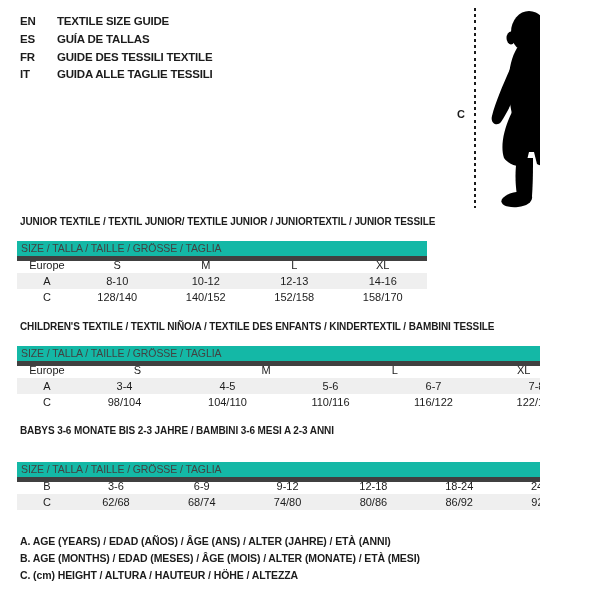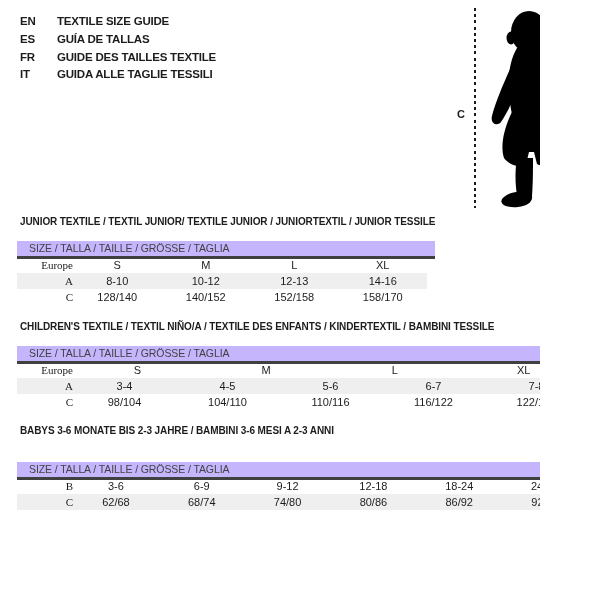--- a/index.html
+++ b/index.html
@@ -13,49 +13,49 @@
   .lang-code { display:inline-block; width:37px; }
   
   .dotline { position:absolute; left:474px; top:8px; width:2px; height:200px;
     background:repeating-linear-gradient(to bottom,#1a1a1a 0 3px, transparent 3px 6.2px); }
   .hlabel { position:absolute; left:452px; top:108px; width:18px; text-align:center;
     font-size:11px; font-weight:bold; }
   .baby { position:absolute; left:487px; top:6px; }
   
   .sec-title { position:absolute; left:20px; font-size:10px; font-weight:bold;
     letter-spacing:-0.1px; line-height:16px; white-space:nowrap; }
-  .sizebar { position:absolute; left:17px; height:15px; background:#c4b5fd;
-    border-bottom:3px solid #404040; box-sizing:content-box;padding-left:8px; }
+  .sizebar { position:absolute; left:17px; height:15px; background:#14b8a6;
+    border-bottom:5px solid #404040; box-sizing:content-box; }
   .sizebar span { display:block; padding-left:4px; font-size:10.5px; line-height:15px;
     color:#424242; letter-spacing:-0.1px; white-space:nowrap; }
   .tbl { position:absolute; left:17px; }
   .trow { display:flex; height:16px; line-height:16px; font-size:11px; }
   .trow.stripe { background:#efefef; }
   .cell { flex:1; text-align:center; white-space:nowrap; }
-  .cell.lbl { flex:0 0 52px; text-align:right; padding-left:4px;font-family:Liberation Serif, serif; }
+  .cell.lbl { flex:0 0 52px; text-align:center; padding-left:4px; }
   .w1 { width:410px; } .w2 { width:571px; }
   
   .footnotes { position:absolute; left:20px; top:533px; }
   .fnote { height:17px; line-height:17px; font-size:10.5px; font-weight:bold;
     letter-spacing:-0.1px; white-space:nowrap; }
 </style>
 </head>
 <body>
 
 <div class="page">
 
   <div class="langs">
     <div class="lang-row">
       <span class="lang-code">EN</span><span>TEXTILE SIZE GUIDE</span>
     </div>
     <div class="lang-row">
       <span class="lang-code">ES</span><span>GUÍA DE TALLAS</span>
     </div>
     <div class="lang-row">
-      <span class="lang-code">FR</span><span>GUIDE DES TAILLES TEXTILE</span>
+      <span class="lang-code">FR</span><span>GUIDE DES TESSILI TEXTILE</span>
     </div>
     <div class="lang-row">
       <span class="lang-code">IT</span><span>GUIDA ALLE TAGLIE TESSILI</span>
     </div>
   </div>
 
   <div class="dotline"></div>
   <div class="hlabel">C</div>
   <svg class="baby" width="90" height="202" viewBox="0 0 90 202" xmlns="http://www.w3.org/2000/svg">
     <g fill="#000000">
@@ -151,14 +151,19 @@
       <div class="cell lbl">C</div>
       <div class="cell">62/68</div>
       <div class="cell">68/74</div>
       <div class="cell">74/80</div>
       <div class="cell">80/86</div>
       <div class="cell">86/92</div>
       <div class="cell">92/98</div>
     </div>
   </div>
 
+  <div class="footnotes">
+    <div class="fnote">A. AGE (YEARS) / EDAD (AÑOS) / ÂGE (ANS) / ALTER (JAHRE) / ETÀ (ANNI)</div>
+    <div class="fnote">B. AGE (MONTHS) / EDAD (MESES) / ÂGE (MOIS) / ALTER (MONATE) / ETÀ (MESI)</div>
+    <div class="fnote">C. (cm) HEIGHT / ALTURA / HAUTEUR / HÖHE / ALTEZZA</div>
+  </div>
 
 </div>
 
 </body></html>

